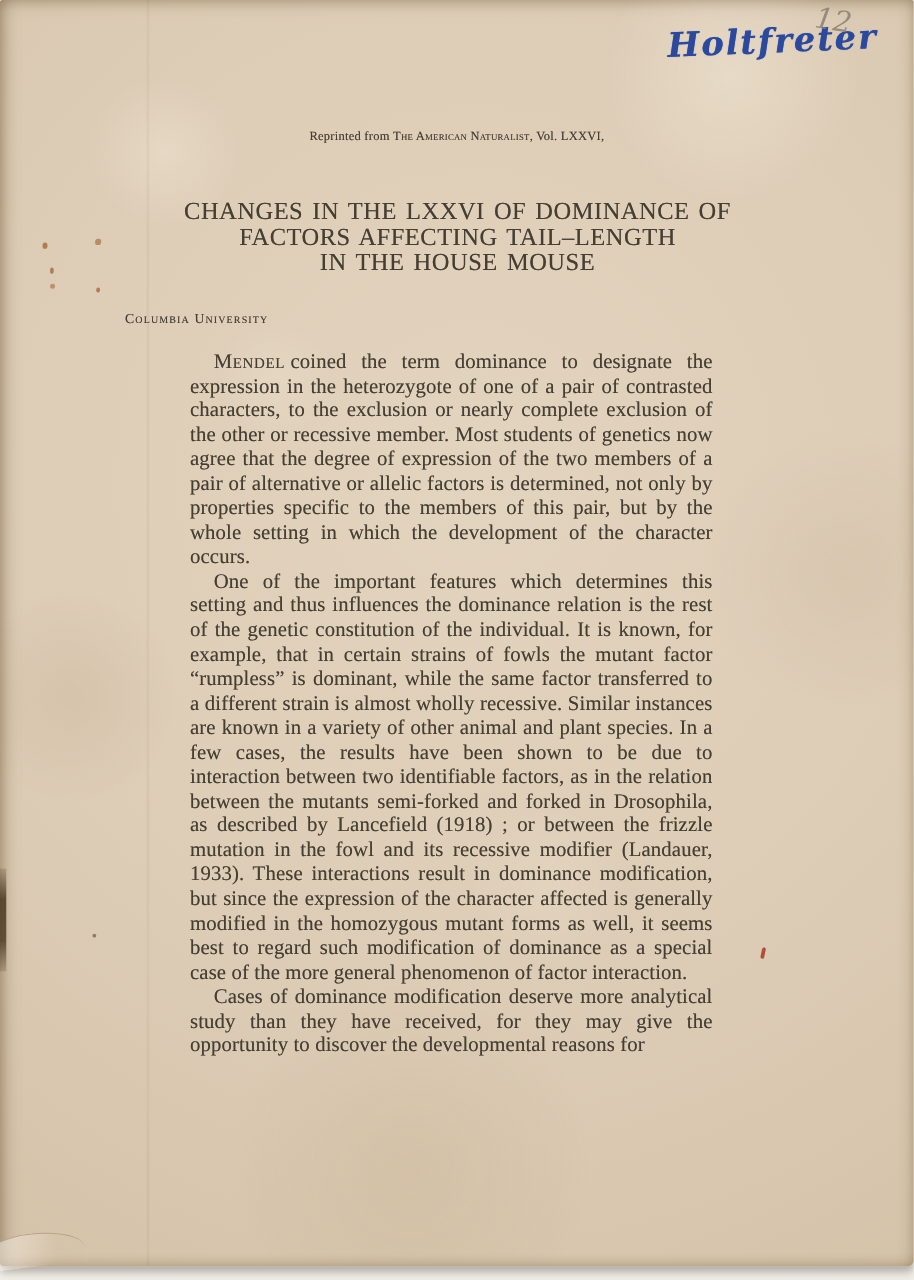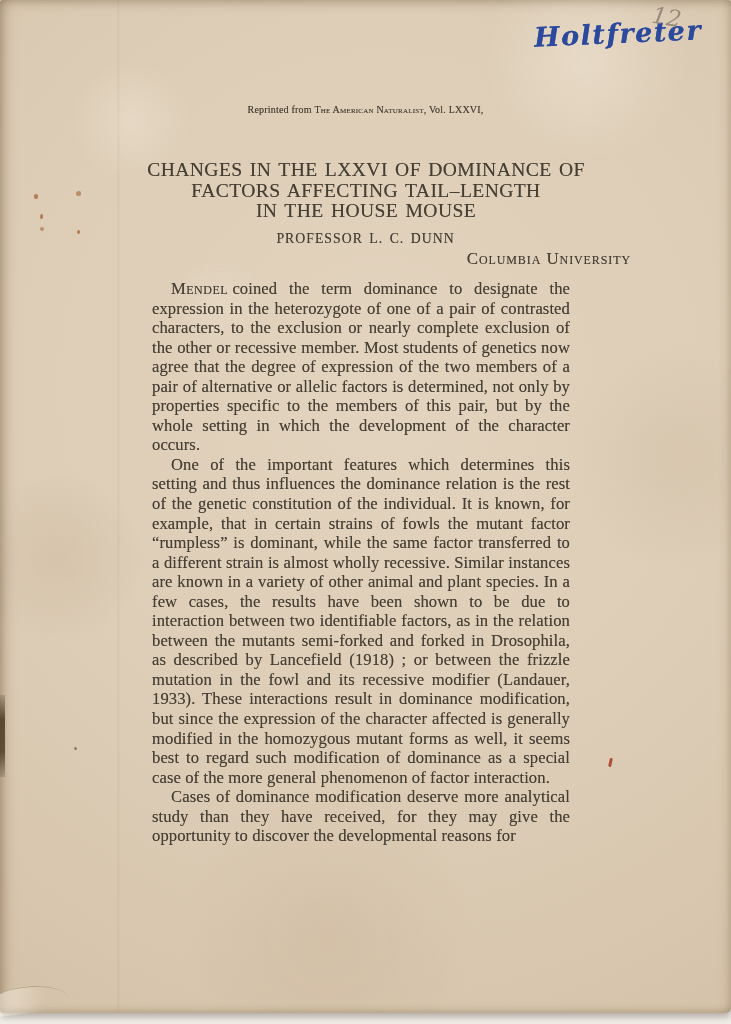--- a/index.html
+++ b/index.html
@@ -101,22 +101,22 @@
     letter-spacing: .4px;
     word-spacing: 2px;
   }
   .author {
     position: absolute; top: 231px; left: 100px; width: 531px;
     text-align: center;
     font-size: 13.8px; letter-spacing: 1px; word-spacing: 2px;
   }
   .affiliation {
     position: absolute; top: 249px; left: 100px; width: 531px;
-    text-align: right;
-    font-size: 17px; letter-spacing: .9px;
+    text-align: left;
+    font-size: 11px; letter-spacing: .9px;
   }
   .bodytext {
     position: absolute; top: 279px; left: 152px; width: 418px;
     font-size: 16.6px; line-height: 19.55px;
     text-align: justify;
     letter-spacing: .1px;
   }
   .bodytext p { margin: 0; text-indent: 19px; }
   .lead { font-variant: small-caps; letter-spacing: .5px; }
   .lead:not(:empty) { margin-right: .26em; }
@@ -144,21 +144,20 @@
     <div class="reprint printed">
       <span>Reprinted from </span><span class="sc">The American Naturalist</span><span>, Vol. LXXVI,</span><br>
     </div>
 
     <div class="title printed">
       <span>CHANGES IN THE LXXVI OF DOMINANCE OF</span><br>
       <span>FACTORS AFFECTING TAIL–LENGTH</span><br>
       <span>IN THE HOUSE MOUSE</span>
     </div>
 
-    <div class="author printed">PROFESSOR L. C. DUNN</div>
     <div class="affiliation printed sc">Columbia University</div>
 
     <div class="bodytext printed">
       <p><span class="lead">Mendel</span><span>coined the term dominance to designate the expression in the heterozygote of one of a pair of contrasted characters, to the exclusion or nearly complete exclusion of the other or recessive member.  Most students of genetics now agree that the degree of expression of the two members of a pair of alternative or allelic factors is determined, not only by properties specific to the members of this pair, but by the whole setting in which the development of the character occurs.</span></p>
       <p><span class="lead"></span><span>One of the important features which determines this setting and thus influences the dominance relation is the rest of the genetic constitution of the individual.  It is known, for example, that in certain strains of fowls the mutant factor “rumpless” is dominant, while the same factor transferred to a different strain is almost wholly recessive.  Similar instances are known in a variety of other animal and plant species.  In a few cases, the results have been shown to be due to interaction between two identifiable factors, as in the relation between the mutants semi-forked and forked in Drosophila, as described by Lancefield (1918) ; or between the frizzle mutation in the fowl and its recessive modifier (Landauer, 1933).  These interactions result in dominance modification, but since the expression of the character affected is generally modified in the homozygous mutant forms as well, it seems best to regard such modification of dominance as a special case of the more general phenomenon of factor interaction.</span></p>
       <p><span class="lead"></span><span>Cases of dominance modification deserve more analytical study than they have received, for they may give the opportunity to discover the developmental reasons for</span></p>
     </div>
   </div>
 </div>
 

